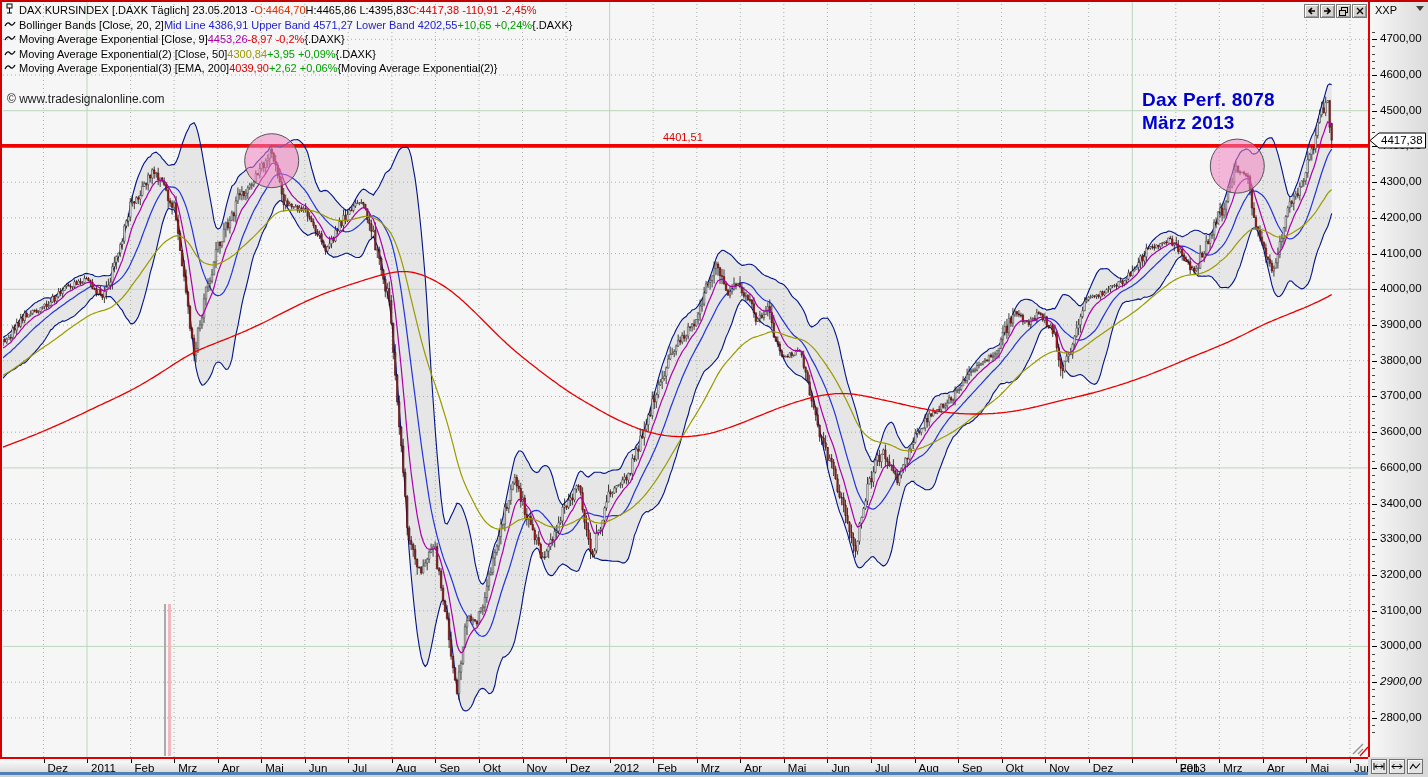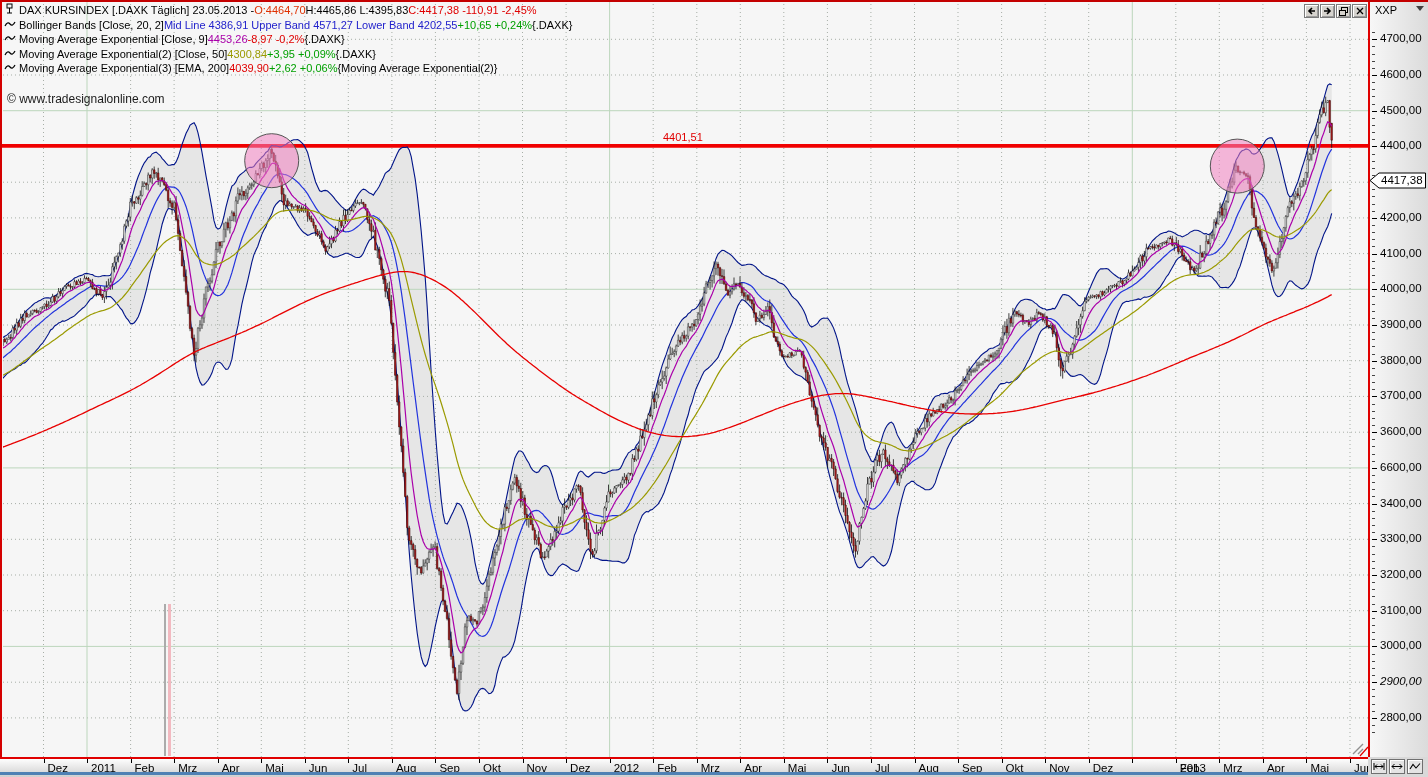--- a/index.html
+++ b/index.html
@@ -19,21 +19,21 @@
   .hline-label{position:absolute;left:663px;top:130px;font-size:11px;color:#e00000;}
   
   .yaxis{position:absolute;left:1368px;top:0;width:60px;height:757px;
          background:linear-gradient(to right,#f7f7f7,#dadada);border-left:2px solid #e00000;}
   .yaxis .sym{position:absolute;left:5px;top:4px;font-size:11px;color:#000;}
   .yaxis .dd{position:absolute;right:6px;top:6px;width:0;height:0;
              border-left:4px solid transparent;border-right:4px solid transparent;border-top:5px solid #404040;}
   .ymaj{position:absolute;left:2px;width:5px;height:1px;background:#000;}
   .ymin{position:absolute;left:2px;width:3px;height:1px;background:#444;}
   .ylab{position:absolute;left:10px;font-size:11.5px;color:#000;}
-  .ptag{position:absolute;left:-1px;width:58px;height:17px;margin-top:40px;}
+  .ptag{position:absolute;left:-1px;width:58px;height:17px;}
   .ptag svg{position:absolute;left:0;top:0;}
   .ptag span{position:absolute;left:12px;top:2px;font-size:11.5px;color:#000;}
   
   .xaxis{position:absolute;left:0;top:757px;width:1368px;height:20px;
          background:linear-gradient(#fdfdfd,#cfcfcf);border-top:2px solid #e00000;box-sizing:border-box;}
   .xtick{position:absolute;top:0;width:1px;height:4px;background:#000;}
   .xlab{position:absolute;top:3px;font-size:11.5px;color:#000;}
   .scrollline{position:absolute;left:0;top:772px;width:1368px;height:3px;background:#4f81b4;}
   .corner{position:absolute;left:1368px;top:757px;width:60px;height:20px;background:#d9d9d9;}
   
@@ -181,20 +181,24 @@
           </svg></span>
         <span style="color: rgb(0, 0, 0);">Moving Average Exponential(3) [EMA, 200] </span>
         <span style="color: rgb(224, 0, 0);">4039,90 </span>
         <span style="color: rgb(0, 160, 0);">+2,62 +0,06% </span>
         <span style="color: rgb(0, 0, 0);">{Moving Average Exponential(2)}</span>
       </div>
     </div>
 
   <div class="copyright">© www.tradesignalonline.com</div>
 
+  <div class="anno anno-right">
+    <div>Dax Perf. 8078</div>
+    <div>März 2013</div>
+  </div>
 
   <div class="hline-label" style="top: 130.904px;">4401,51</div>
 
   <div class="winbtns" id="winbtns">
       <div class="wbtn">
         <svg width="9" height="8">
           <path d="M8 4 H2 M5 1 L2 4 L5 7" stroke="#000" stroke-width="1.6" fill="none"></path>
         </svg>
       </div>
       <div class="wbtn">

